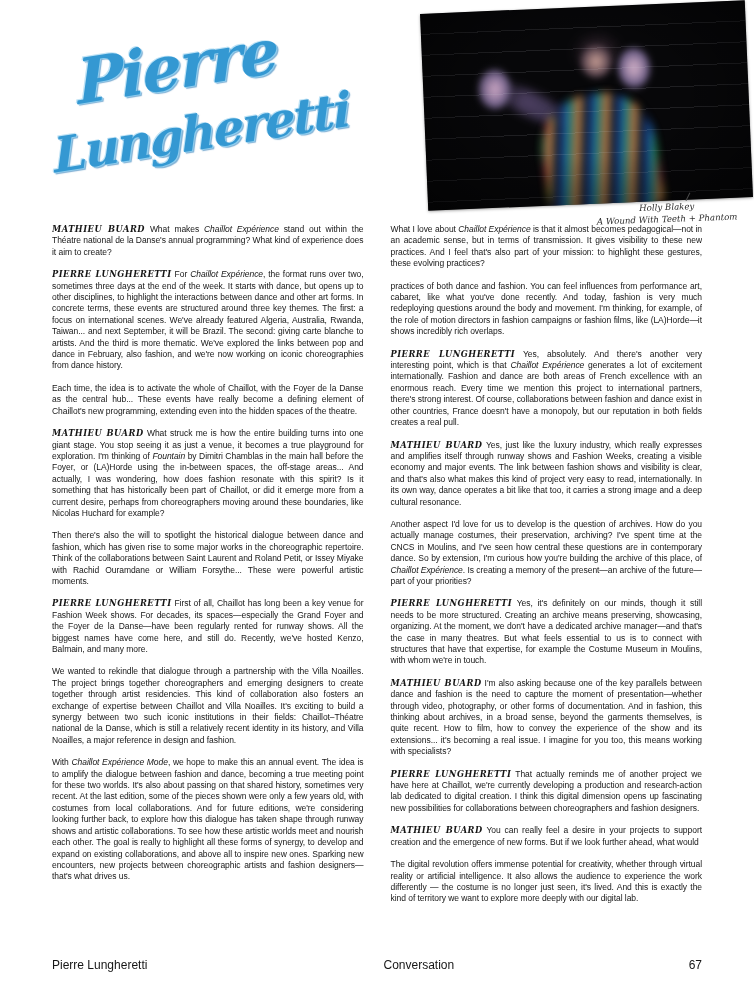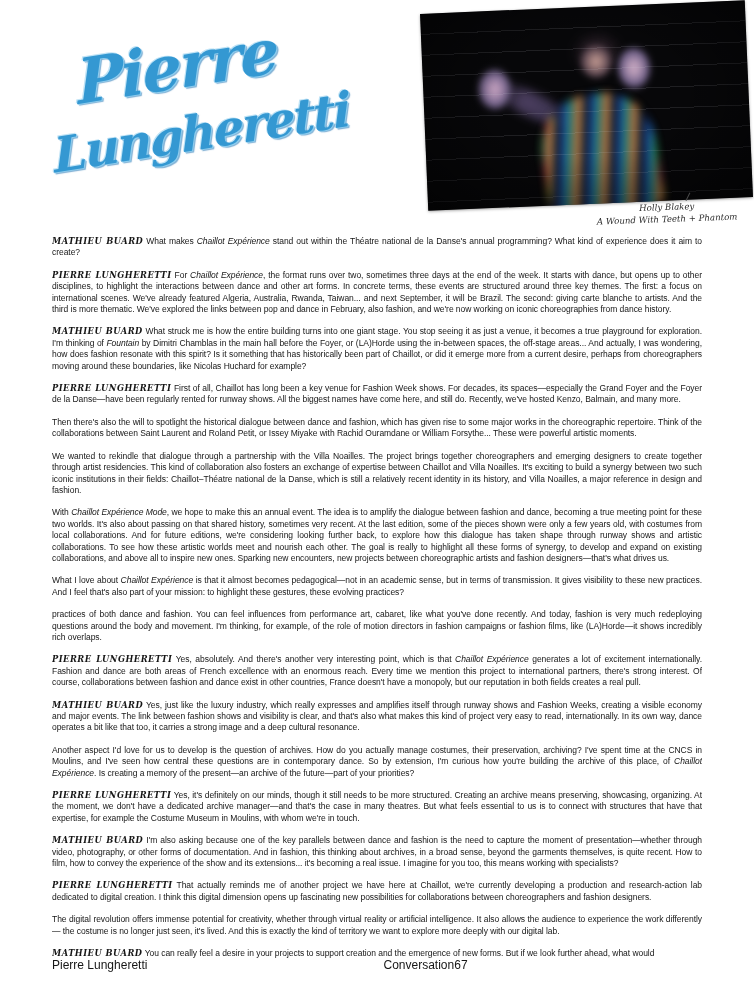--- a/index.html
+++ b/index.html
@@ -62,38 +62,38 @@
     font-family:"DejaVu Serif", serif; font-style:italic;
     font-size:8.6px; line-height:11.5px; color:#2c2c2c; text-align:center;
   }
   .caption-tick {
     position:absolute; left:100px; top:-9px; width:1px; height:9px;
     background:#4a4a4a; transform:rotate(28deg);
   }
 
   
   .columns {
-    position:absolute; left:52px; top:236px; width:650px; height:728px;
-    display:grid; grid-template-columns:1fr; column-gap:27px; overflow:hidden;
+    position:absolute; left:52px; top:224px; width:650px; height:728px;
+    display:grid; grid-template-columns:1fr 1fr; column-gap:27px; overflow:hidden;
   }
   .col { font-size:8.5px; line-height:11.4px; text-align:justify; letter-spacing:-0.05px; color:#161616; }
   .para { margin:0 0 11px 0; }
   .speaker {
     font-family:"DejaVu Serif", serif; font-style:italic; font-weight:700;
     letter-spacing:0.5px; font-size:8.3px;
   }
   .work-title { font-style:italic; }
 
   
   .footer {
     position:absolute; left:52px; top:958px; width:650px;
     display:grid; grid-template-columns:1fr 1fr; column-gap:13px;
     font-size:12px; color:#161616;
   }
-  .footer-right { display:flex; }
+  .footer-right { display:flex; justify-content:space-between; }
 </style>
 </head>
 <body>
 
 <div class="page">
 
   <div class="logo">
     <div class="logo-word logo-word1">Pierre</div>
     <div class="logo-word logo-word2">Lungheretti</div>
   </div>
@@ -113,37 +113,38 @@
   <div class="photo-caption">
     <span class="caption-tick"></span>
     <div>Holly Blakey</div>
     <div>A Wound With Teeth + Phantom</div>
   </div>
 
   <div class="columns">
     <div class="col">
         <p class="para"><span class="speaker">MATHIEU BUARD</span> What makes <span class="work-title">Chaillot Expérience</span> stand out within the Théatre national de la Danse's annual programming? What kind of experience does it aim to create?</p>
         <p class="para"><span class="speaker">PIERRE LUNGHERETTI</span> For <span class="work-title">Chaillot Expérience</span>, the format runs over two, sometimes three days at the end of the week. It starts with dance, but opens up to other disciplines, to highlight the interactions between dance and other art forms. In concrete terms, these events are structured around three key themes. The first: a focus on international scenes. We've already featured Algeria, Australia, Rwanda, Taiwan... and next September, it will be Brazil. The second: giving carte blanche to artists. And the third is more thematic. We've explored the links between pop and dance in February, also fashion, and we're now working on iconic choreographies from dance history.</p>
+        <p class="para">Each time, the idea is to activate the whole of Chaillot, with the Foyer de la Danse as the central hub... These events have really become a defining element of Chaillot's new programming, extending even into the hidden spaces of the theatre.</p>
         <p class="para"><span class="speaker">MATHIEU BUARD</span> What struck me is how the entire building turns into one giant stage. You stop seeing it as just a venue, it becomes a true playground for exploration. I'm thinking of <span class="work-title">Fountain</span> by Dimitri Chamblas in the main hall before the Foyer, or (LA)Horde using the in-between spaces, the off-stage areas... And actually, I was wondering, how does fashion resonate with this spirit? Is it something that has historically been part of Chaillot, or did it emerge more from a current desire, perhaps from choreographers moving around these boundaries, like Nicolas Huchard for example?</p>
+        <p class="para">Then there's also the will to spotlight the historical dialogue between dance and fashion, which has given rise to some major works in the choreographic repertoire. Think of the collaborations between Saint Laurent and Roland Petit, or Issey Miyake with Rachid Ouramdane or William Forsythe... These were powerful artistic moments.</p>
         <p class="para"><span class="speaker">PIERRE LUNGHERETTI</span> First of all, Chaillot has long been a key venue for Fashion Week shows. For decades, its spaces—especially the Grand Foyer and the Foyer de la Danse—have been regularly rented for runway shows. All the biggest names have come here, and still do. Recently, we've hosted Kenzo, Balmain, and many more.</p>
-        <p class="para">Then there's also the will to spotlight the historical dialogue between dance and fashion, which has given rise to some major works in the choreographic repertoire. Think of the collaborations between Saint Laurent and Roland Petit, or Issey Miyake with Rachid Ouramdane or William Forsythe... These were powerful artistic moments.</p>
         <p class="para">We wanted to rekindle that dialogue through a partnership with the Villa Noailles. The project brings together choreographers and emerging designers to create together through artist residencies. This kind of collaboration also fosters an exchange of expertise between Chaillot and Villa Noailles. It's exciting to build a synergy between two such iconic institutions in their fields: Chaillot–Théatre national de la Danse, which is still a relatively recent identity in its history, and Villa Noailles, a major reference in design and fashion.</p>
         <p class="para">With <span class="work-title">Chaillot Expérience Mode</span>, we hope to make this an annual event. The idea is to amplify the dialogue between fashion and dance, becoming a true meeting point for these two worlds. It's also about passing on that shared history, sometimes very recent. At the last edition, some of the pieces shown were only a few years old, with costumes from local collaborations. And for future editions, we're considering looking further back, to explore how this dialogue has taken shape through runway shows and artistic collaborations. To see how these artistic worlds meet and nourish each other. The goal is really to highlight all these forms of synergy, to develop and expand on existing collaborations, and above all to inspire new ones. Sparking new encounters, new projects between choreographic artists and fashion designers—that's what drives us.</p>
       </div>
     <div class="col">
         <p class="para">What I love about <span class="work-title">Chaillot Expérience</span> is that it almost becomes pedagogical—not in an academic sense, but in terms of transmission. It gives visibility to these new practices. And I feel that's also part of your mission: to highlight these gestures, these evolving practices?</p>
         <p class="para">practices of both dance and fashion. You can feel influences from performance art, cabaret, like what you've done recently. And today, fashion is very much redeploying questions around the body and movement. I'm thinking, for example, of the role of motion directors in fashion campaigns or fashion films, like (LA)Horde—it shows incredibly rich overlaps.</p>
         <p class="para"><span class="speaker">PIERRE LUNGHERETTI</span> Yes, absolutely. And there's another very interesting point, which is that <span class="work-title">Chaillot Expérience</span> generates a lot of excitement internationally. Fashion and dance are both areas of French excellence with an enormous reach. Every time we mention this project to international partners, there's strong interest. Of course, collaborations between fashion and dance exist in other countries, France doesn't have a monopoly, but our reputation in both fields creates a real pull.</p>
         <p class="para"><span class="speaker">MATHIEU BUARD</span> Yes, just like the luxury industry, which really expresses and amplifies itself through runway shows and Fashion Weeks, creating a visible economy and major events. The link between fashion shows and visibility is clear, and that's also what makes this kind of project very easy to read, internationally. In its own way, dance operates a bit like that too, it carries a strong image and a deep cultural resonance.</p>
         <p class="para">Another aspect I'd love for us to develop is the question of archives. How do you actually manage costumes, their preservation, archiving? I've spent time at the CNCS in Moulins, and I've seen how central these questions are in contemporary dance. So by extension, I'm curious how you're building the archive of this place, of <span class="work-title">Chaillot Expérience</span>. Is creating a memory of the present—an archive of the future—part of your priorities?</p>
         <p class="para"><span class="speaker">PIERRE LUNGHERETTI</span> Yes, it's definitely on our minds, though it still needs to be more structured. Creating an archive means preserving, showcasing, organizing. At the moment, we don't have a dedicated archive manager—and that's the case in many theatres. But what feels essential to us is to connect with structures that have that expertise, for example the Costume Museum in Moulins, with whom we're in touch.</p>
         <p class="para"><span class="speaker">MATHIEU BUARD</span> I'm also asking because one of the key parallels between dance and fashion is the need to capture the moment of presentation—whether through video, photography, or other forms of documentation. And in fashion, this thinking about archives, in a broad sense, beyond the garments themselves, is quite recent. How to film, how to convey the experience of the show and its extensions... it's becoming a real issue. I imagine for you too, this means working with specialists?</p>
         <p class="para"><span class="speaker">PIERRE LUNGHERETTI</span> That actually reminds me of another project we have here at Chaillot, we're currently developing a production and research-action lab dedicated to digital creation. I think this digital dimension opens up fascinating new possibilities for collaborations between choreographers and fashion designers.</p>
+        <p class="para"><span class="speaker">MATHIEU BUARD</span> You can really feel a desire in your projects to support creation and the emergence of new forms. But if we look further ahead, what would</p>
         <p class="para">The digital revolution offers immense potential for creativity, whether through virtual reality or artificial intelligence. It also allows the audience to experience the work differently — the costume is no longer just seen, it's lived. And this is exactly the kind of territory we want to explore more deeply with our digital lab.</p>
-        <p class="para"><span class="speaker">MATHIEU BUARD</span> You can really feel a desire in your projects to support creation and the emergence of new forms. But if we look further ahead, what would</p>
       </div>
   </div>
 
   <div class="footer">
     <div>Pierre Lungheretti</div>
     <div class="footer-right">
       <span>Conversation</span>
       <span>67</span>
     </div>
   </div>

